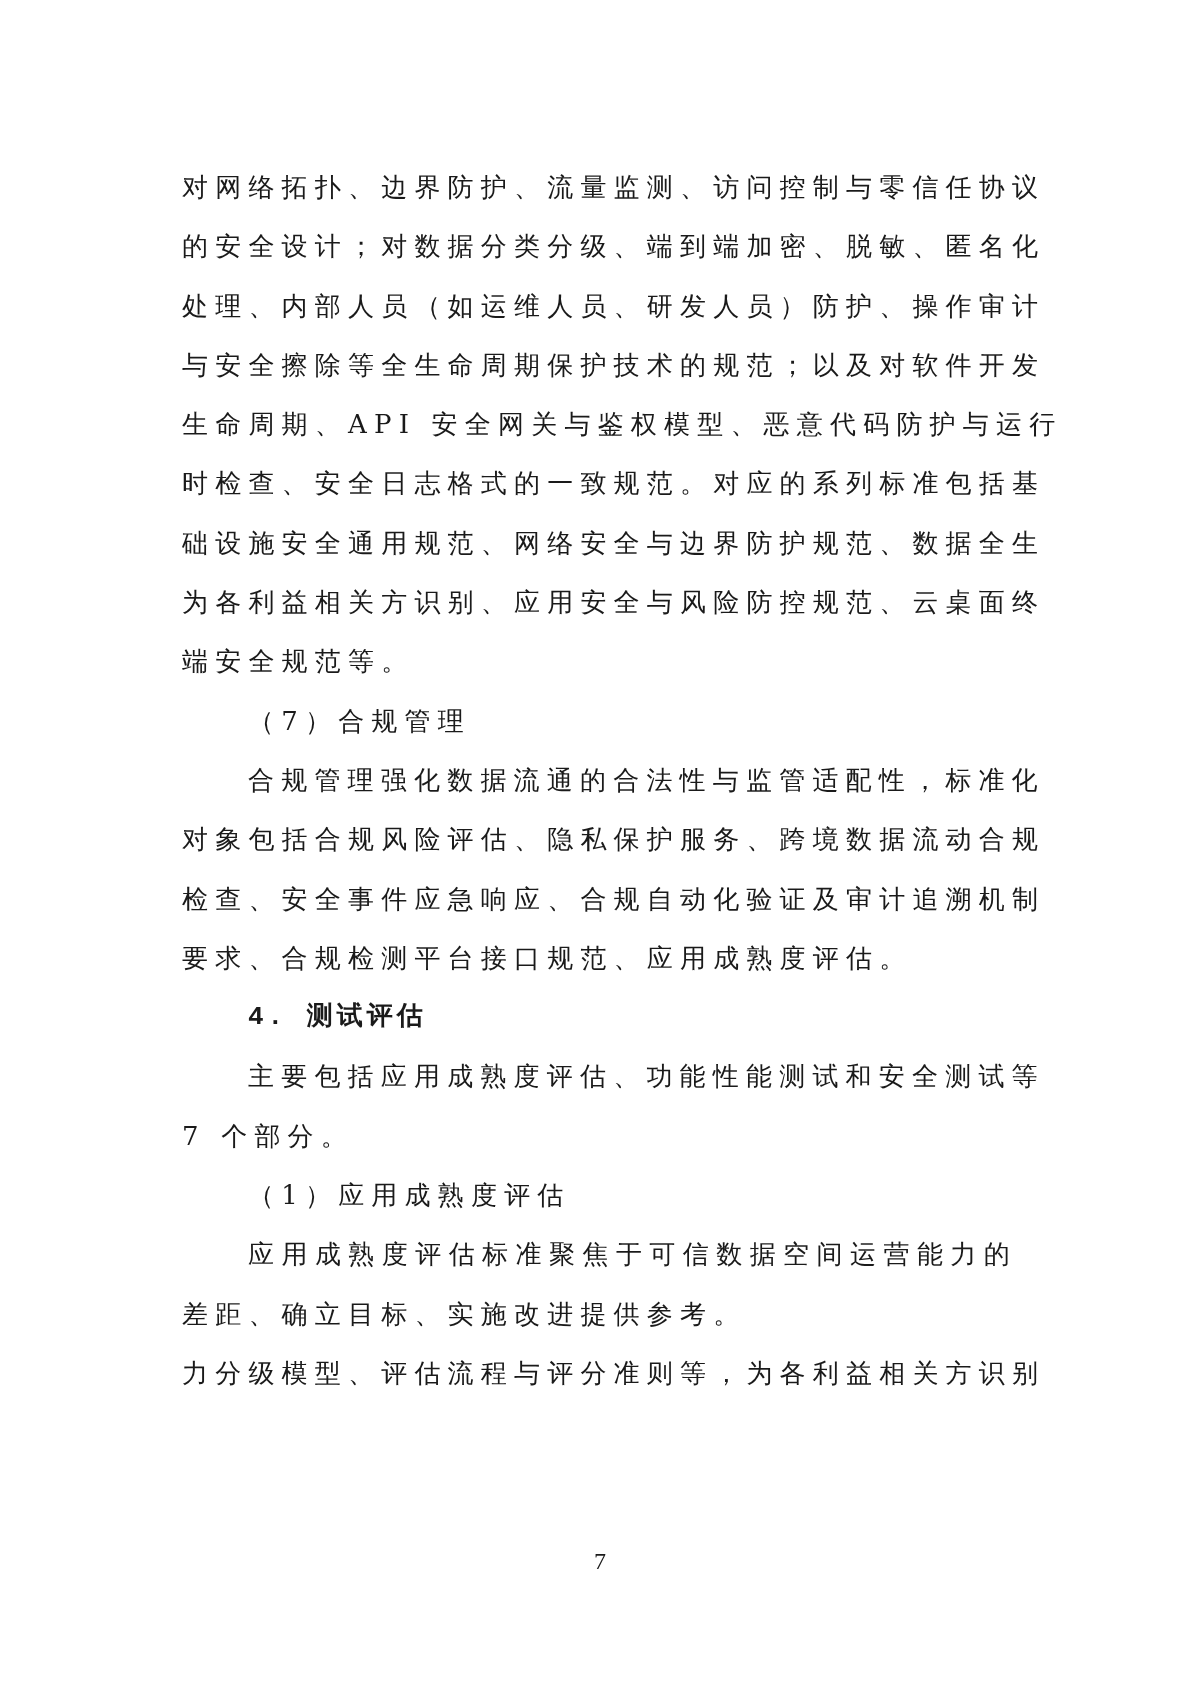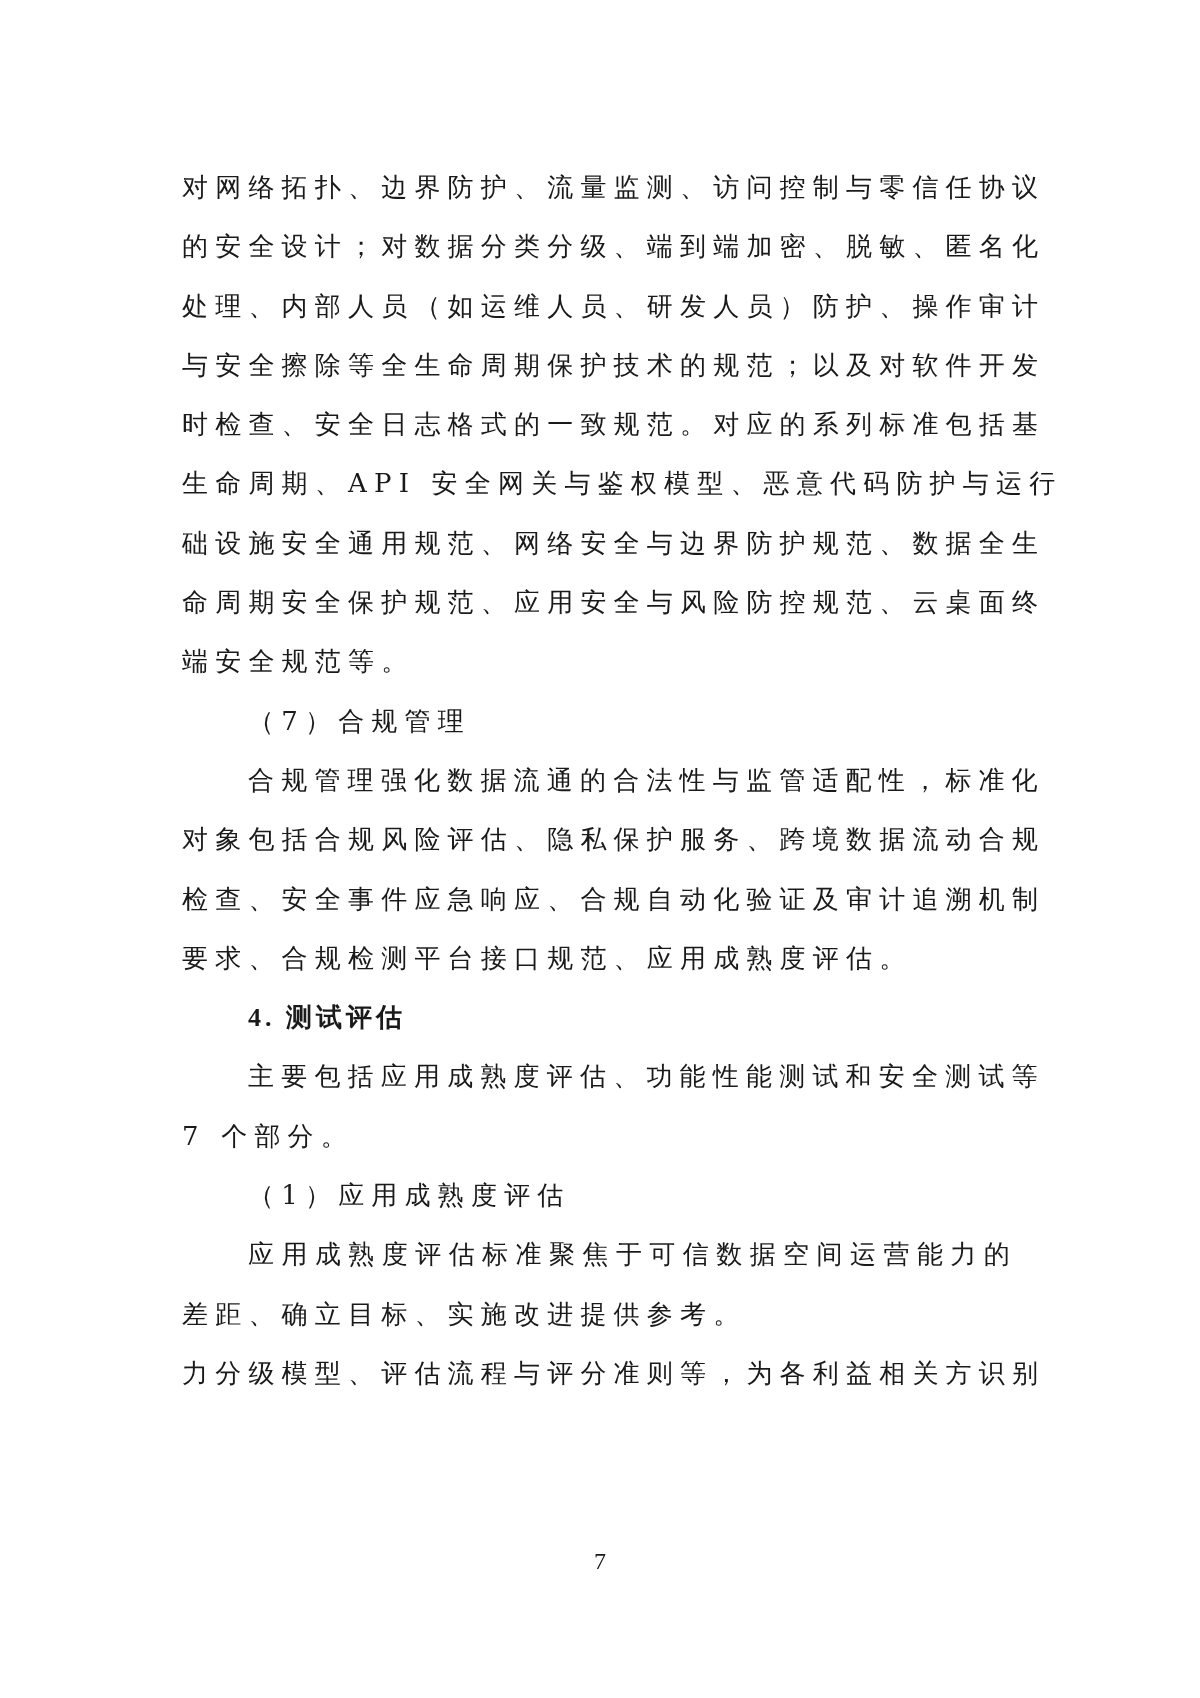--- a/index.html
+++ b/index.html
@@ -42,21 +42,21 @@
   .line.last {
     text-align-last: left;
   }
   .line.indent {
     padding-left: 66px;
   }
   .line.heading {
     text-align-last: left;
   }
   .line.kai {
-    font-family: Liberation Serif, serif;
+    font-family: Liberation Mono, monospace;
     font-weight: bold;
     letter-spacing: 4px;
   }
   .page-number {
     position: absolute;
     top: 1548px;
     left: 0;
     width: 1200px;
     text-align: center;
     font-family: "Liberation Serif", "DejaVu Serif", serif;
@@ -66,24 +66,24 @@
 </style>
 </head>
 <body>
 
 <div class="page">
   <div class="body-text">
     <div class="line">对网络拓扑、边界防护、流量监测、访问控制与零信任协议</div>
     <div class="line">的安全设计；对数据分类分级、端到端加密、脱敏、匿名化</div>
     <div class="line">处理、内部人员（如运维人员、研发人员）防护、操作审计</div>
     <div class="line">与安全擦除等全生命周期保护技术的规范；以及对软件开发</div>
+    <div class="line">生命周期、API 安全网关与鉴权模型、恶意代码防护与运行</div>
     <div class="line">时检查、安全日志格式的一致规范。对应的系列标准包括基</div>
-    <div class="line">生命周期、API 安全网关与鉴权模型、恶意代码防护与运行</div>
     <div class="line">础设施安全通用规范、网络安全与边界防护规范、数据全生</div>
-    <div class="line">命周期安全保护规范、应用安全与风险防控规范、云桌面终</div>
+    <div class="line">为各利益相关方识别、应用安全与风险防控规范、云桌面终</div>
     <div class="line last">端安全规范等。</div>
     <div class="line indent heading">（7）合规管理</div>
     <div class="line indent">合规管理强化数据流通的合法性与监管适配性，标准化</div>
     <div class="line">对象包括合规风险评估、隐私保护服务、跨境数据流动合规</div>
     <div class="line">检查、安全事件应急响应、合规自动化验证及审计追溯机制</div>
     <div class="line last">要求、合规检测平台接口规范、应用成熟度评估。</div>
     <div class="line indent heading kai">4. 测试评估</div>
     <div class="line indent">主要包括应用成熟度评估、功能性能测试和安全测试等</div>
     <div class="line last">7 个部分。</div>
     <div class="line indent heading">（1）应用成熟度评估</div>

